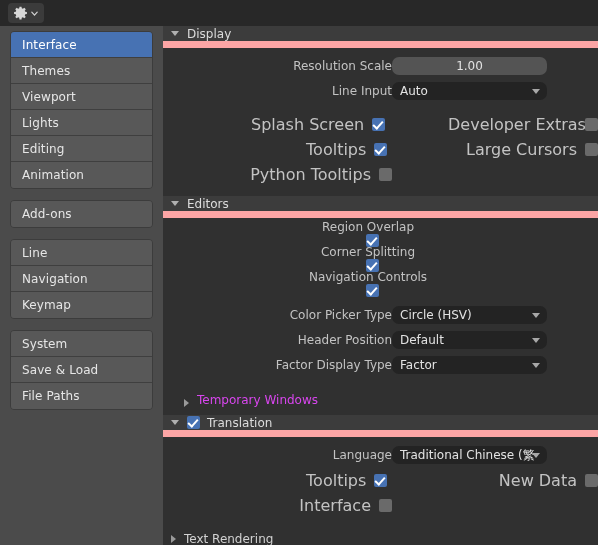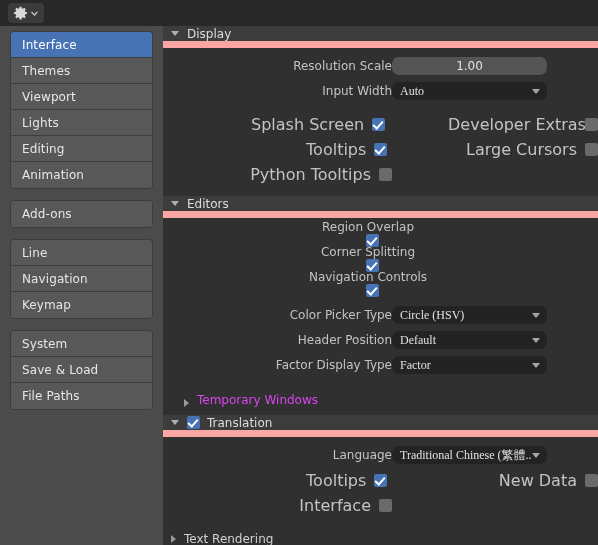--- a/index.html
+++ b/index.html
@@ -121,21 +121,20 @@
     color: #e2e2e2;
     position: relative;
   }
   .field.slider {
     background: #545454;
     justify-content: center;
   }
   .field.dropdown {
     background: #232323;
     padding-left: 8px;
-    font-family: Liberation Serif, serif;
   }
   .field.dropdown .caret {
     position: absolute; right: 7px; top: 50%;
     margin-top: -2px;
     width: 0; height: 0;
     border-left: 4px solid transparent;
     border-right: 4px solid transparent;
     border-top: 5px solid #a8a8a8;
   }
   .field.dropdown .value {
@@ -279,21 +278,21 @@
     <div class="section-body">
 
       <div class="row">
         <div class="lbl lbl-left">Resolution Scale</div>
         <div class="field slider">
           <span>1.00</span>
         </div>
       </div>
 
       <div class="row">
-        <div class="lbl lbl-left">Input Width</div>
+        <div class="lbl lbl-left">Line Input</div>
         <div class="field dropdown">
           <span class="value">Auto</span>
           <span class="caret"></span>
         </div>
       </div>
 
       <div style="height:8px"></div>
 
       <div class="cbrow">
         <div class="cb-left-lbl">Splash Screen</div>

